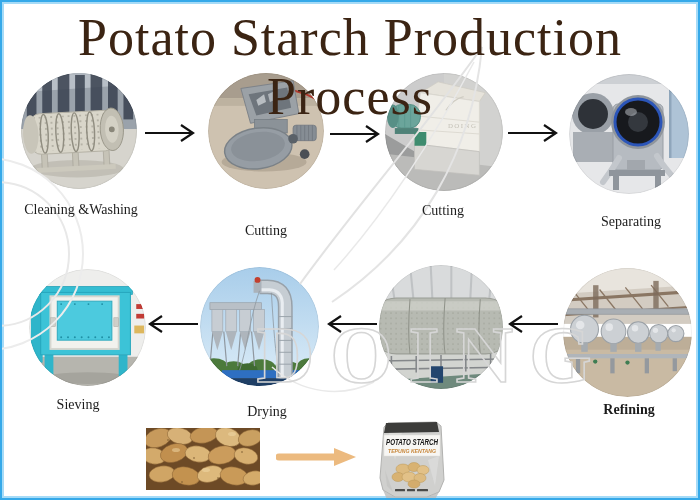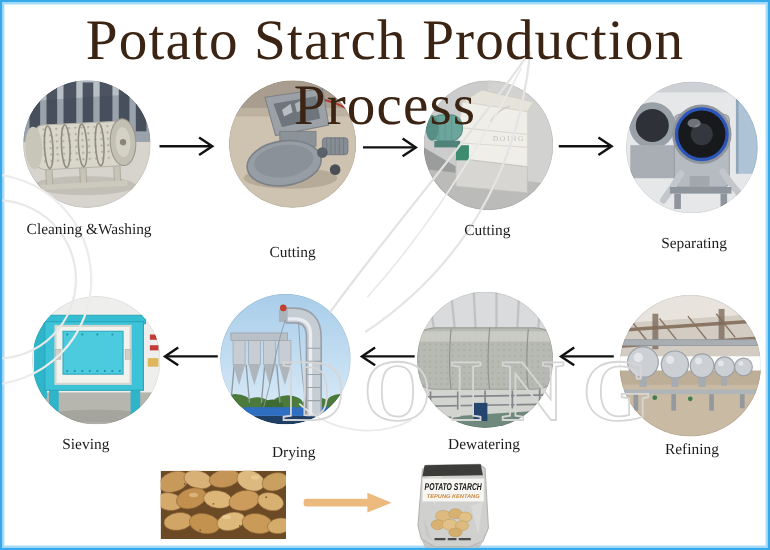--- a/index.html
+++ b/index.html
@@ -382,22 +382,21 @@
       <circle cx="60" cy="60" r="59.5" fill="none" stroke="rgba(0,0,0,0.06)"></circle>
     </svg>
   </div>
 
   <div class="step-label" style="left:79px;top:200px;">Cleaning &amp;Washing</div>
   <div class="step-label" style="left:264px;top:201px;margin-top:20px;">Cutting</div>
   <div class="step-label" style="left:441px;top:201px;">Cutting</div>
   <div class="step-label" style="left:629px;top:212px;">Separating</div>
   <div class="step-label" style="left:76px;top:395px;">Sieving</div>
   <div class="step-label" style="left:265px;top:402px;">Drying</div>
-  <div class="step-label" style="left:438px;top:395px;">Dewatering</div>
-  <div class="step-label" style="left:627px;top:400px;">Refining</div>
+  <div class="step-label" style="left:627px;top:400px;font-weight:bold;">Refining</div>
 
   <svg class="arrow" style="left:142px;top:121px;" width="54" height="20" viewBox="0 0 54 20">
     <line x1="1" y1="10" x2="47" y2="10" stroke="#111" stroke-width="2.2"></line>
     <polyline points="37,2 49,10 37,18" fill="none" stroke="#111" stroke-width="2.2"></polyline>
   </svg>
   <svg class="arrow" style="left:327px;top:122px;" width="54" height="20" viewBox="0 0 54 20">
     <line x1="1" y1="10" x2="47" y2="10" stroke="#111" stroke-width="2.2"></line>
     <polyline points="37,2 49,10 37,18" fill="none" stroke="#111" stroke-width="2.2"></polyline>
   </svg>
   <svg class="arrow" style="left:505px;top:121px;" width="54" height="20" viewBox="0 0 54 20">

